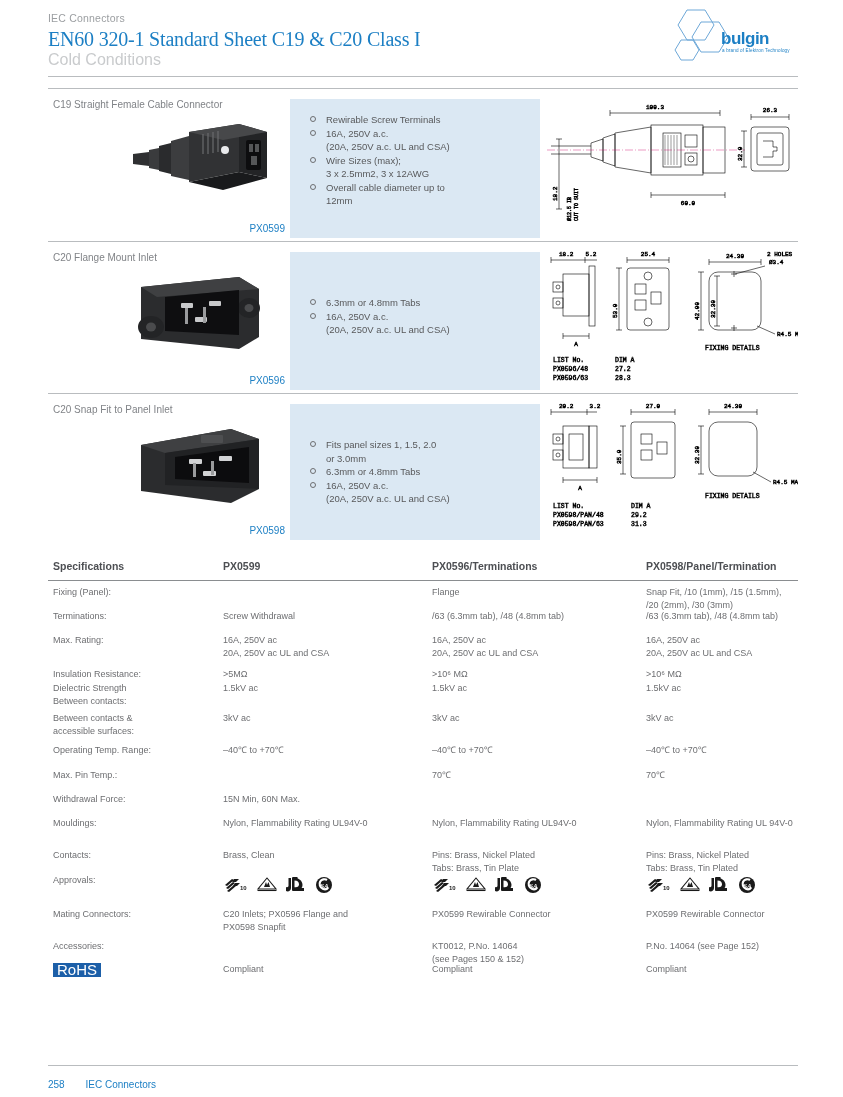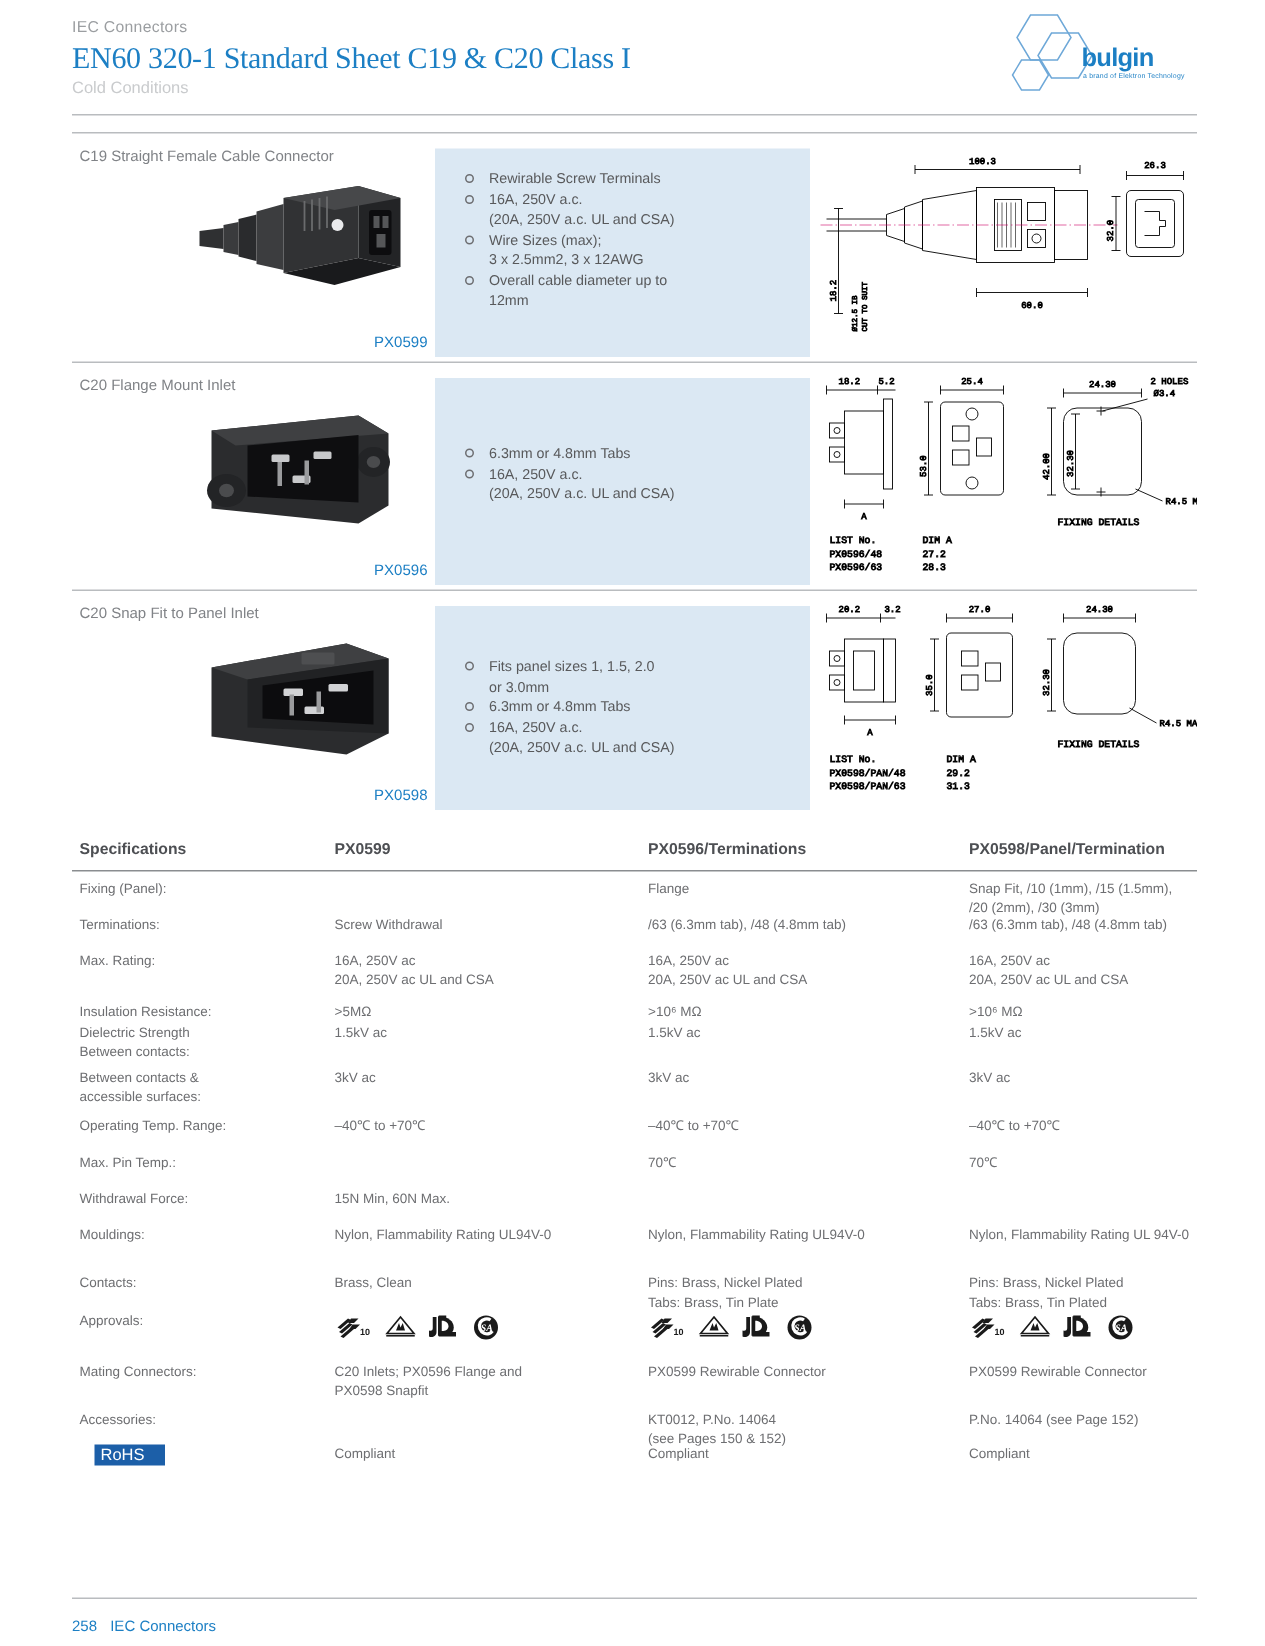--- a/index.html
+++ b/index.html
@@ -16,21 +16,21 @@
 
   
   .header { position:absolute; left:48px; top:12px; width:750px; height:62px; }
   .hdr-eyebrow {
     font-size:10.5px; color:#9b9ea1; letter-spacing:.2px; line-height:13px;
   }
   .hdr-title {
     font-size:20px; color:#1c7fc4; line-height:26px; margin-top:1px;
     font-weight:400; letter-spacing:-0.2px; white-space:nowrap;font-family:Liberation Serif, serif;
   }
-  .hdr-sub { font-size:11px; color:#c9cbcd; line-height:13px; margin-top:1px;}
+  .hdr-sub { font-size:16px; color:#c9cbcd; line-height:13px; margin-top:1px;}
   .header-rule {
     position:absolute; left:48px; top:76px; width:750px; height:1px;
     background:#b9bcbf;
   }
   .logo { position:absolute; left:665px; top:8px; width:135px; height:60px; }
   .logo svg { display:block; }
   .logo-word {
     position:absolute; left:56px; top:22px;
     font-size:17px; font-weight:bold; color:#1c7fc4; letter-spacing:-0.5px;
     line-height:18px;
@@ -93,37 +93,36 @@
     position:absolute; top:0; font-size:9px; color:#6d6e71; line-height:12.5px;
   }
   .cell.c0 { left:5px; width:165px; }
   .cell.c1 { left:175px; width:205px; }
   .cell.c2 { left:384px; width:210px; }
   .cell.c3 { left:598px; width:200px; }
   .cell div { white-space:nowrap; }
 
   .rohs-badge {
     display:inline-block; background:#1c5fa8; color:#ffffff;
-    font-size:11px; line-height:12px; padding:1px 14px 1px 4px;
+    font-size:15px; line-height:12px; padding:1px 4px 1px 4px;
     font-weight:400;
-    margin-left:10px;
   }
 
   .approvals { display:flex; align-items:center; gap:7px; height:22px; }
   .approvals svg { display:block; }
 
   
   .footer-rule {
     position:absolute; left:48px; top:1065px; width:750px; height:1px; background:#b9bcbf;
   }
   .footer {
     position:absolute; left:48px; top:1078px;
     font-size:10px; color:#1c7fc4; line-height:13px;
   }
-  .footer .pg { margin-right:6px; }
+  .footer .pg { margin-right:18px; }
   .footer span { display:inline; }
 </style>
 </head>
 <body>
 
 <div class="page">
 
   <div class="header">
     <div class="hdr-eyebrow">IEC Connectors</div>
     <div class="hdr-title">EN60 320-1 Standard Sheet C19 &amp; C20 Class I</div>

